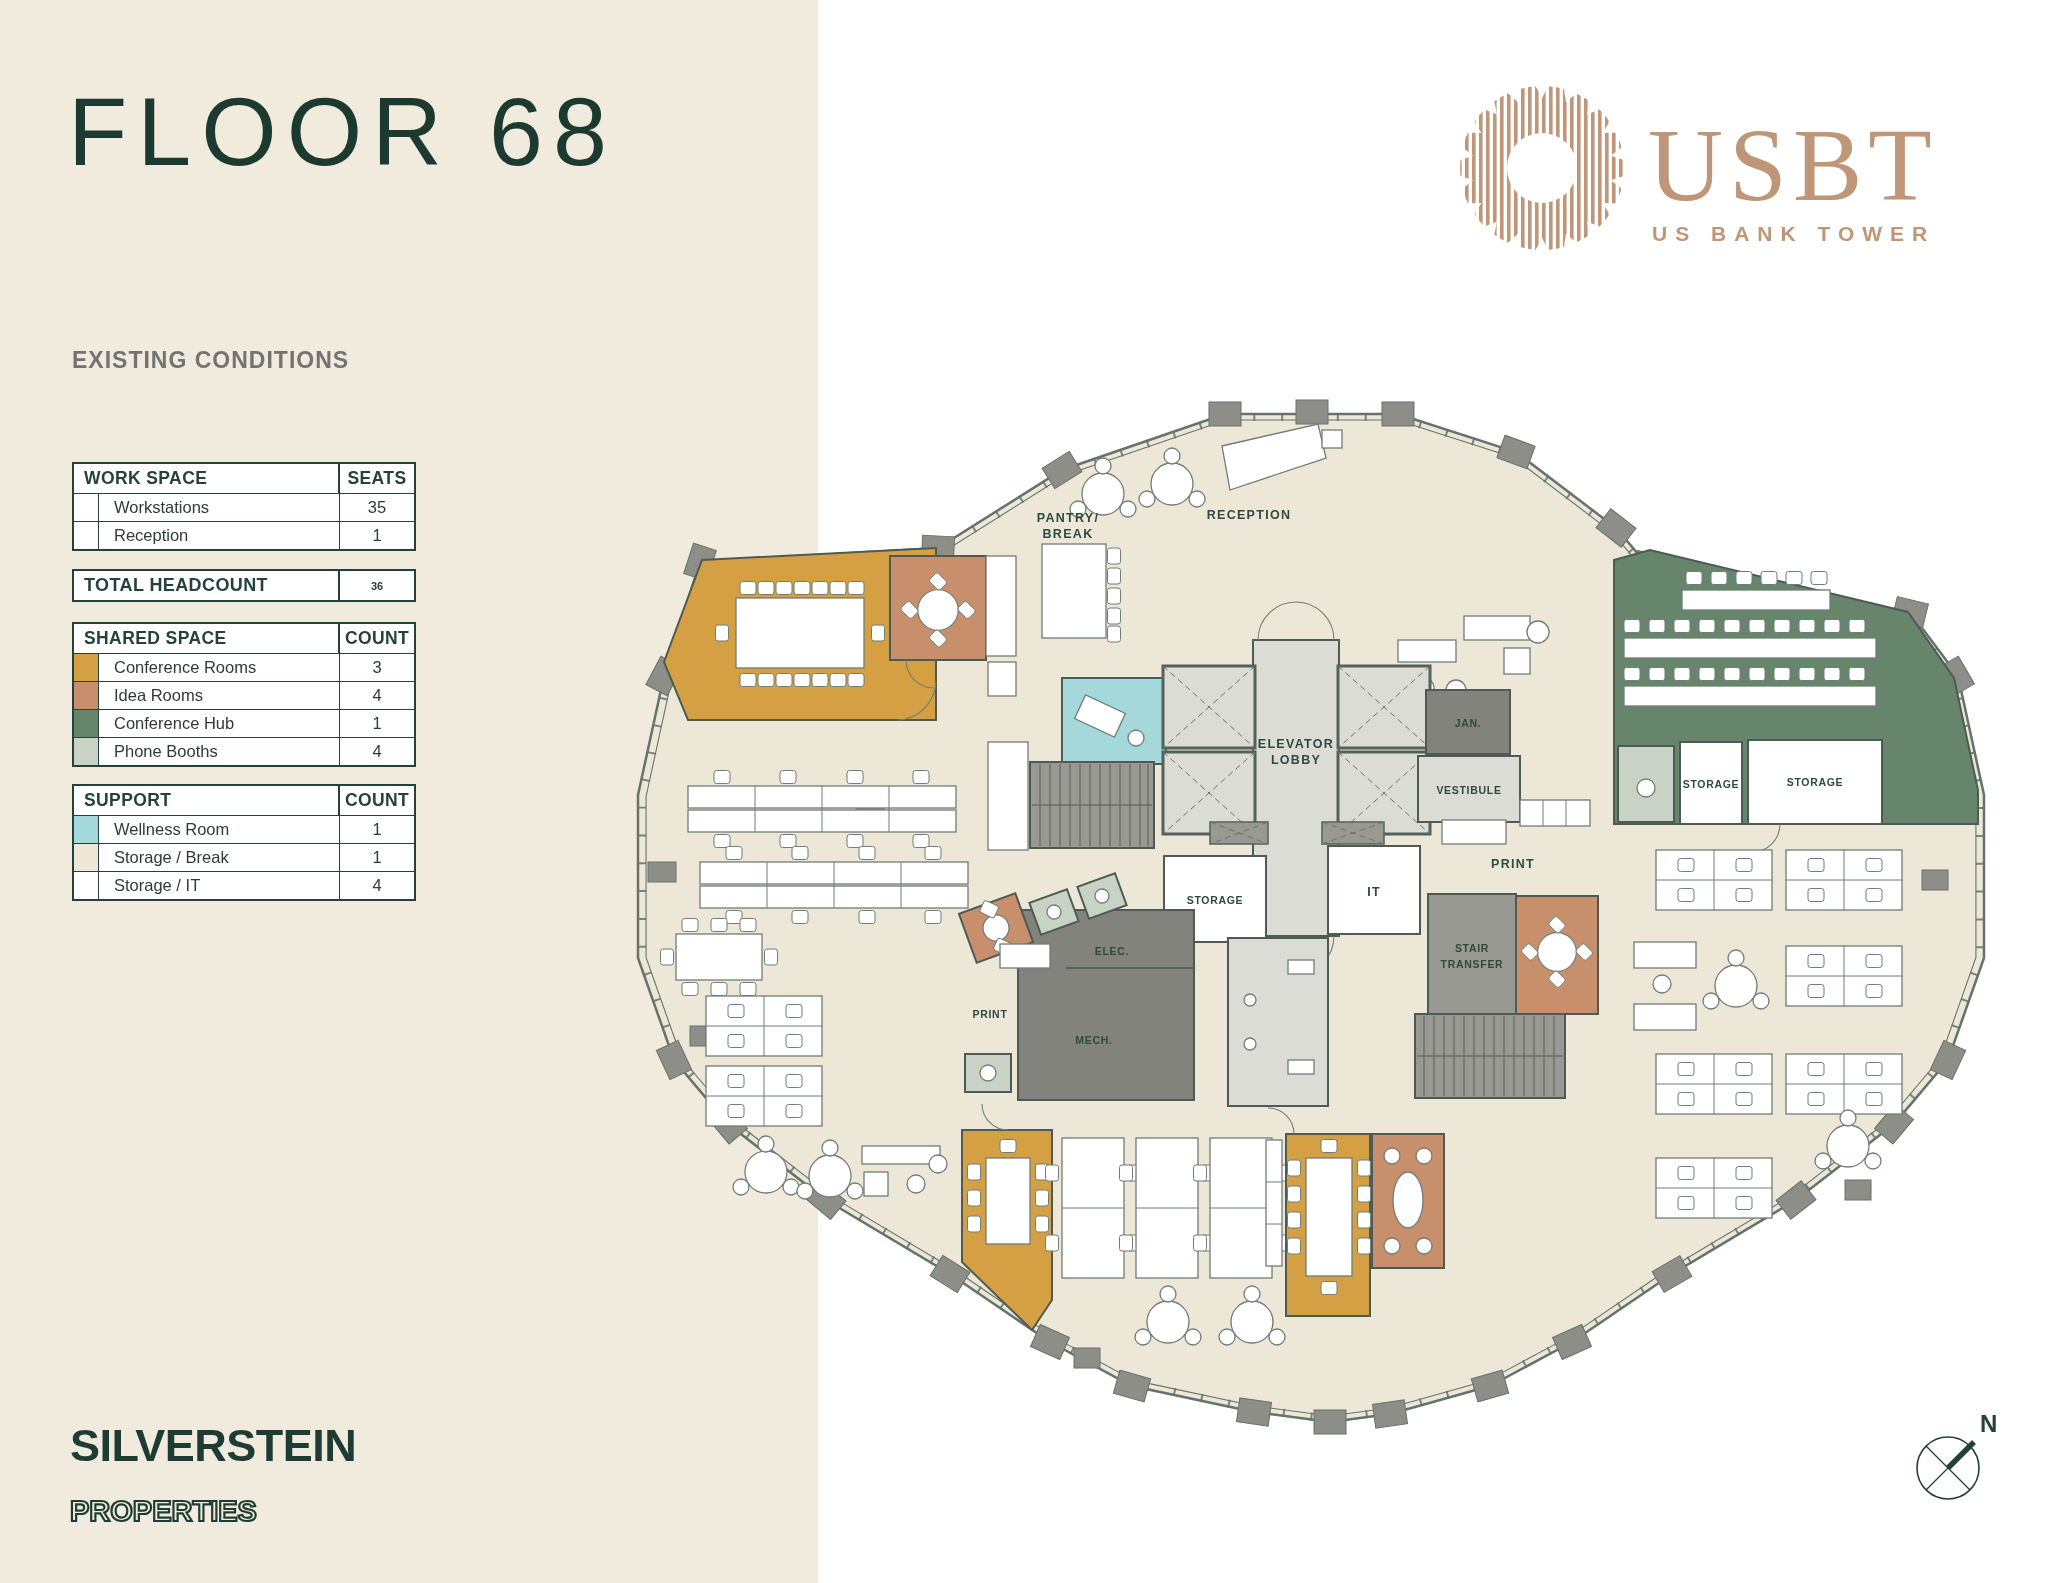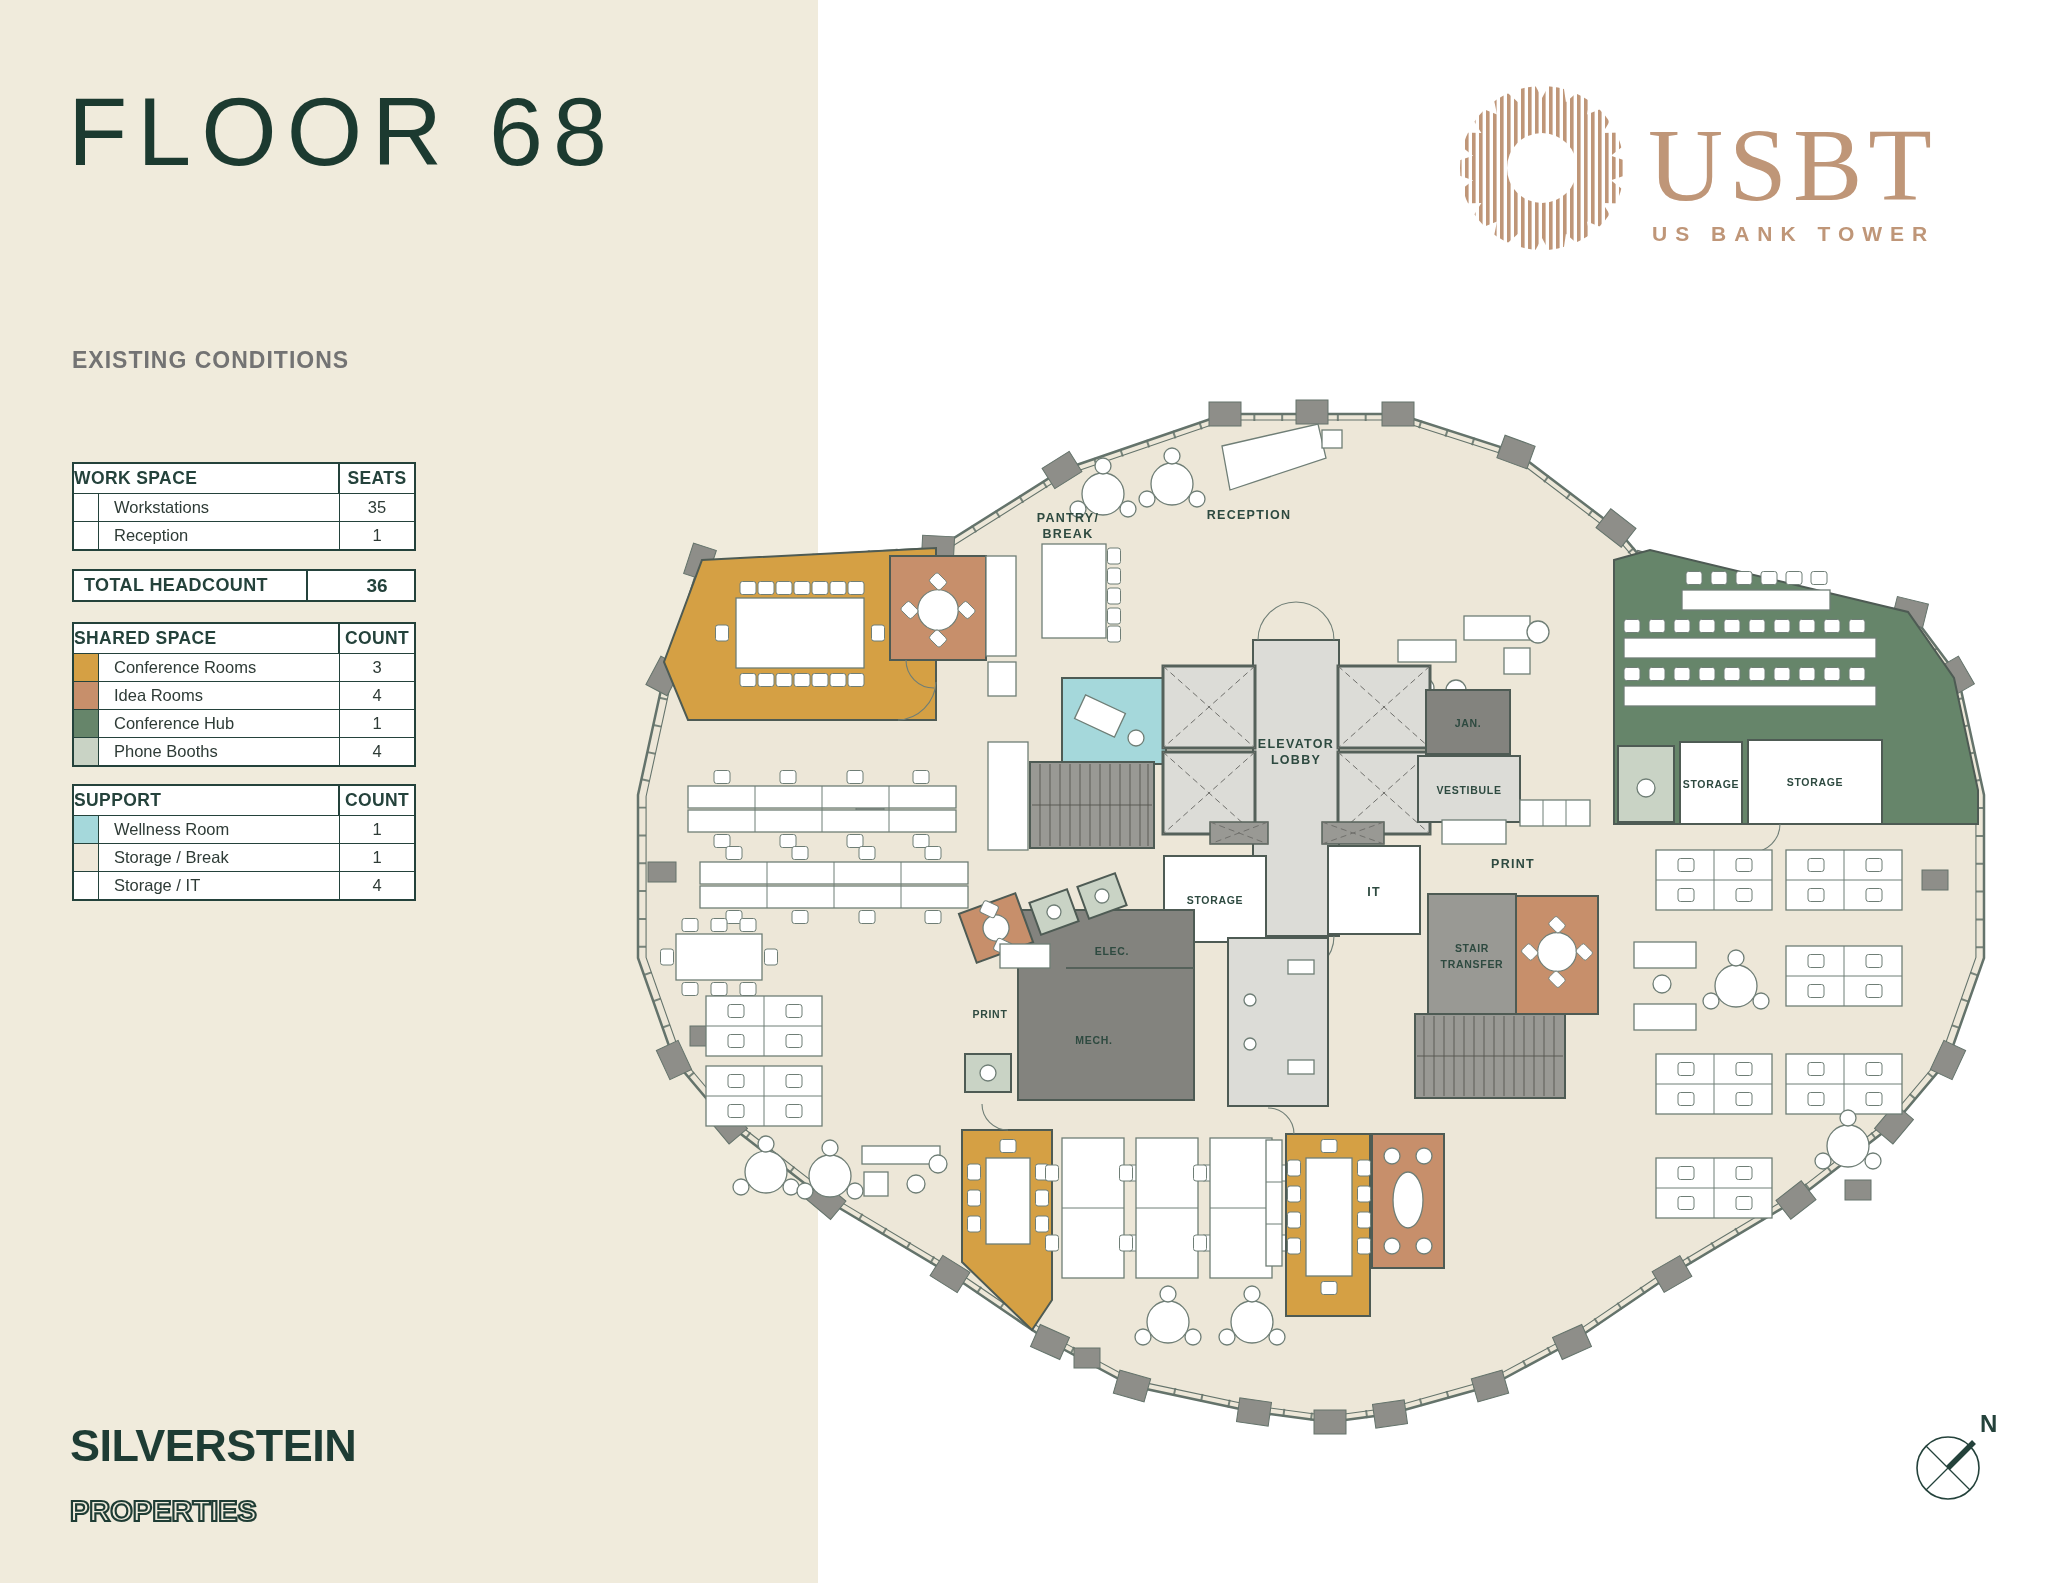--- a/index.html
+++ b/index.html
@@ -8,30 +8,30 @@
   .sidebar{position:absolute;left:0;top:0;width:818px;height:1583px;background:#F0EBDC;}
 
   .floor-title{position:absolute;left:68px;top:76px;font-size:97px;font-weight:400;
       color:#1C3A30;letter-spacing:10px;font-family:"Liberation Sans",sans-serif;}
   .rsf{position:absolute;left:72px;top:244px;font-size:43px;font-weight:600;color:#C08E6E;letter-spacing:2px;}
   .conditions{position:absolute;left:72px;top:347px;font-size:23px;font-weight:700;color:#737373;letter-spacing:1px;}
 
   .tbl{position:absolute;left:72px;width:344px;background:#fff;border:2.5px solid #24423B;
        color:#24423B;box-sizing:border-box;}
   .tbl-header{display:flex;height:29px;font-weight:700;font-size:17.5px;letter-spacing:.4px;align-items:stretch;}
-  .tbl-header .t{flex:1;display:flex;align-items:center;}
+  .tbl-header .t{flex:1;display:flex;align-items:center;padding-left:10px;}
   .tbl-header .c{width:74px;border-left:2px solid #24423B;display:flex;align-items:center;justify-content:center;}
   .row{display:flex;height:27px;border-top:1.6px solid #24423B;font-size:16.5px;color:#2E3B36;align-items:stretch;}
   .row .sw{width:24px;border-right:1.6px solid #24423B;}
   .row .lb{flex:1;display:flex;align-items:center;padding-left:15px;}
   .row .ct{width:74px;border-left:1.6px solid #24423B;display:flex;align-items:center;justify-content:center;}
   .total-bar{position:absolute;left:72px;width:344px;height:33px;background:#fff;border:2.5px solid #24423B;
        box-sizing:border-box;display:flex;color:#24423B;font-weight:700;}
   .total-bar .t{flex:1;display:flex;align-items:center;padding-left:10px;font-size:18px;letter-spacing:.4px;}
-  .total-bar .c{width:74px;border-left:2px solid #24423B;display:flex;align-items:center;justify-content:center;font-size:19px;padding-left:32px;}
+  .total-bar .c{width:74px;border-left:2px solid #24423B;display:flex;align-items:center;justify-content:center;font-size:11px;}
 
   .silver{position:absolute;left:70px;top:1427px;color:#1E3C34;line-height:.84;}
   .silver .l1{font-size:45px;font-weight:800;letter-spacing:-.5px;}
   .silver .l2{font-size:29px;font-weight:800;color:#F0EBDC;-webkit-text-stroke:2.2px #1E3C34;letter-spacing:0px;margin-top:34px;}
 
   
   .bldg{fill:#EDE7D8;stroke:#64736B;stroke-width:2.5;}
   .inner{fill:none;stroke:#64736B;stroke-width:1.1;}
   .ticks{fill:none;stroke:#64736B;stroke-width:8;stroke-dasharray:2 26;opacity:.85;}
   .room{stroke:#4E5B54;stroke-width:2;}

